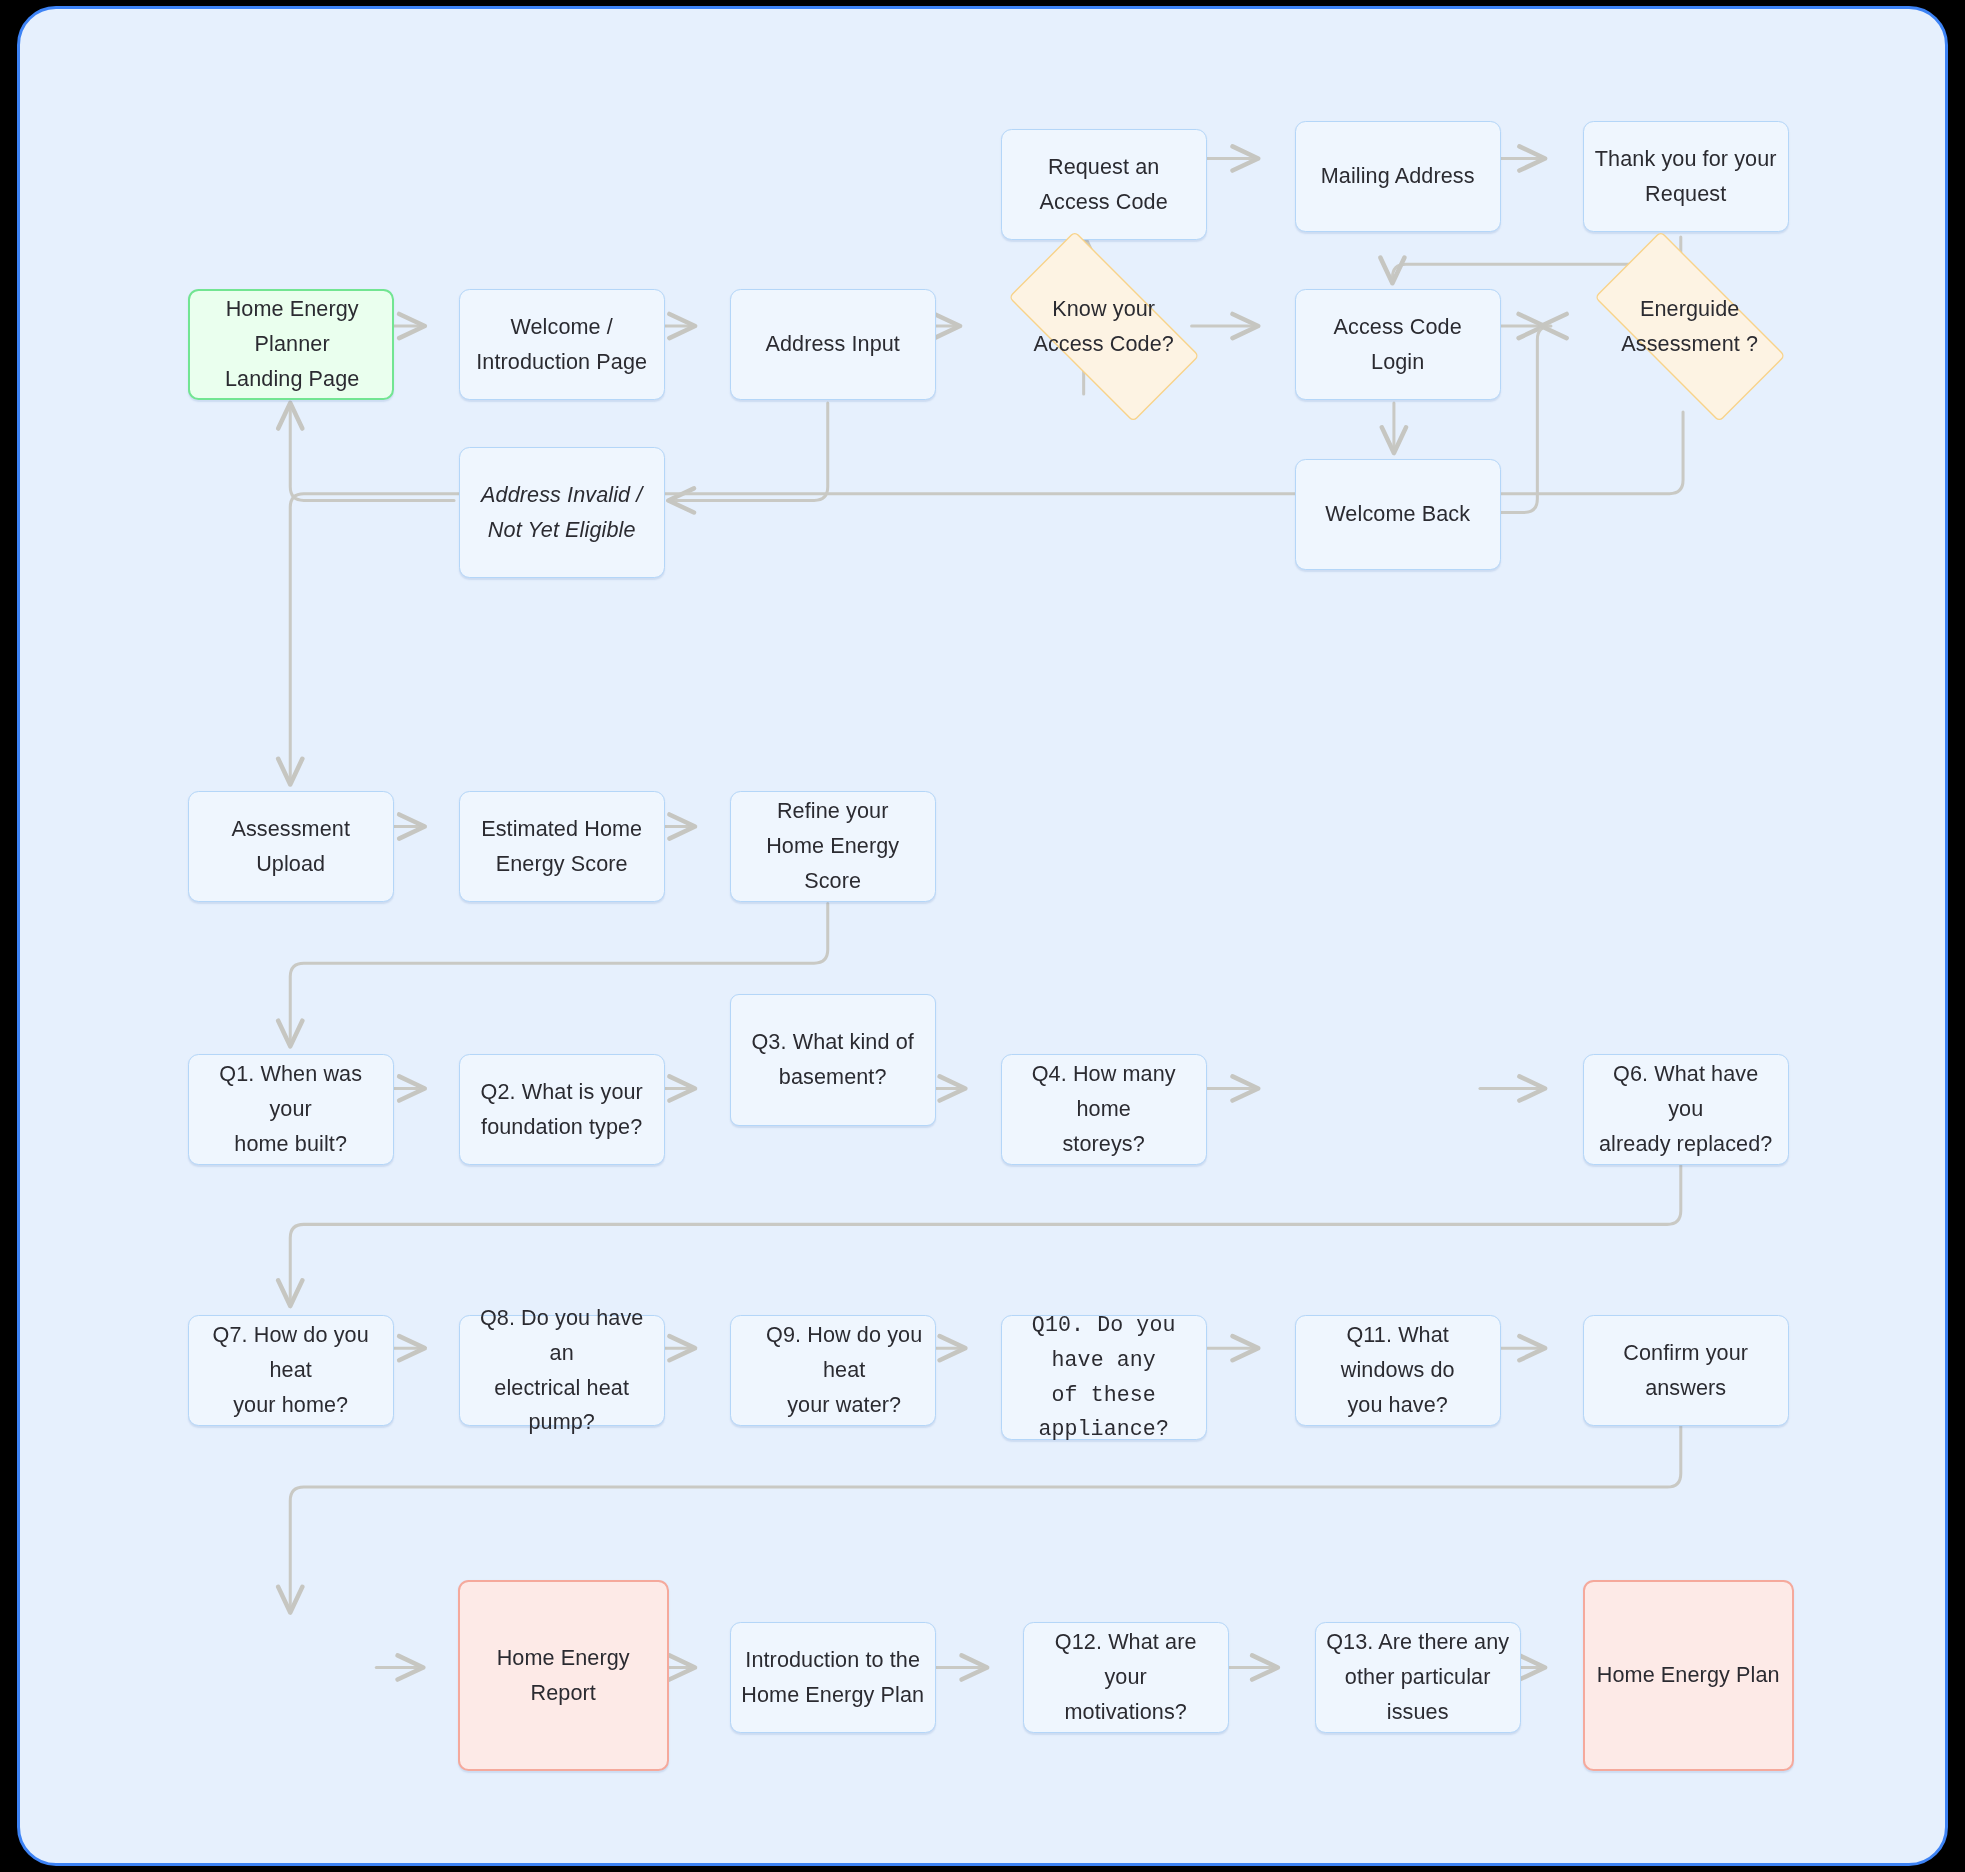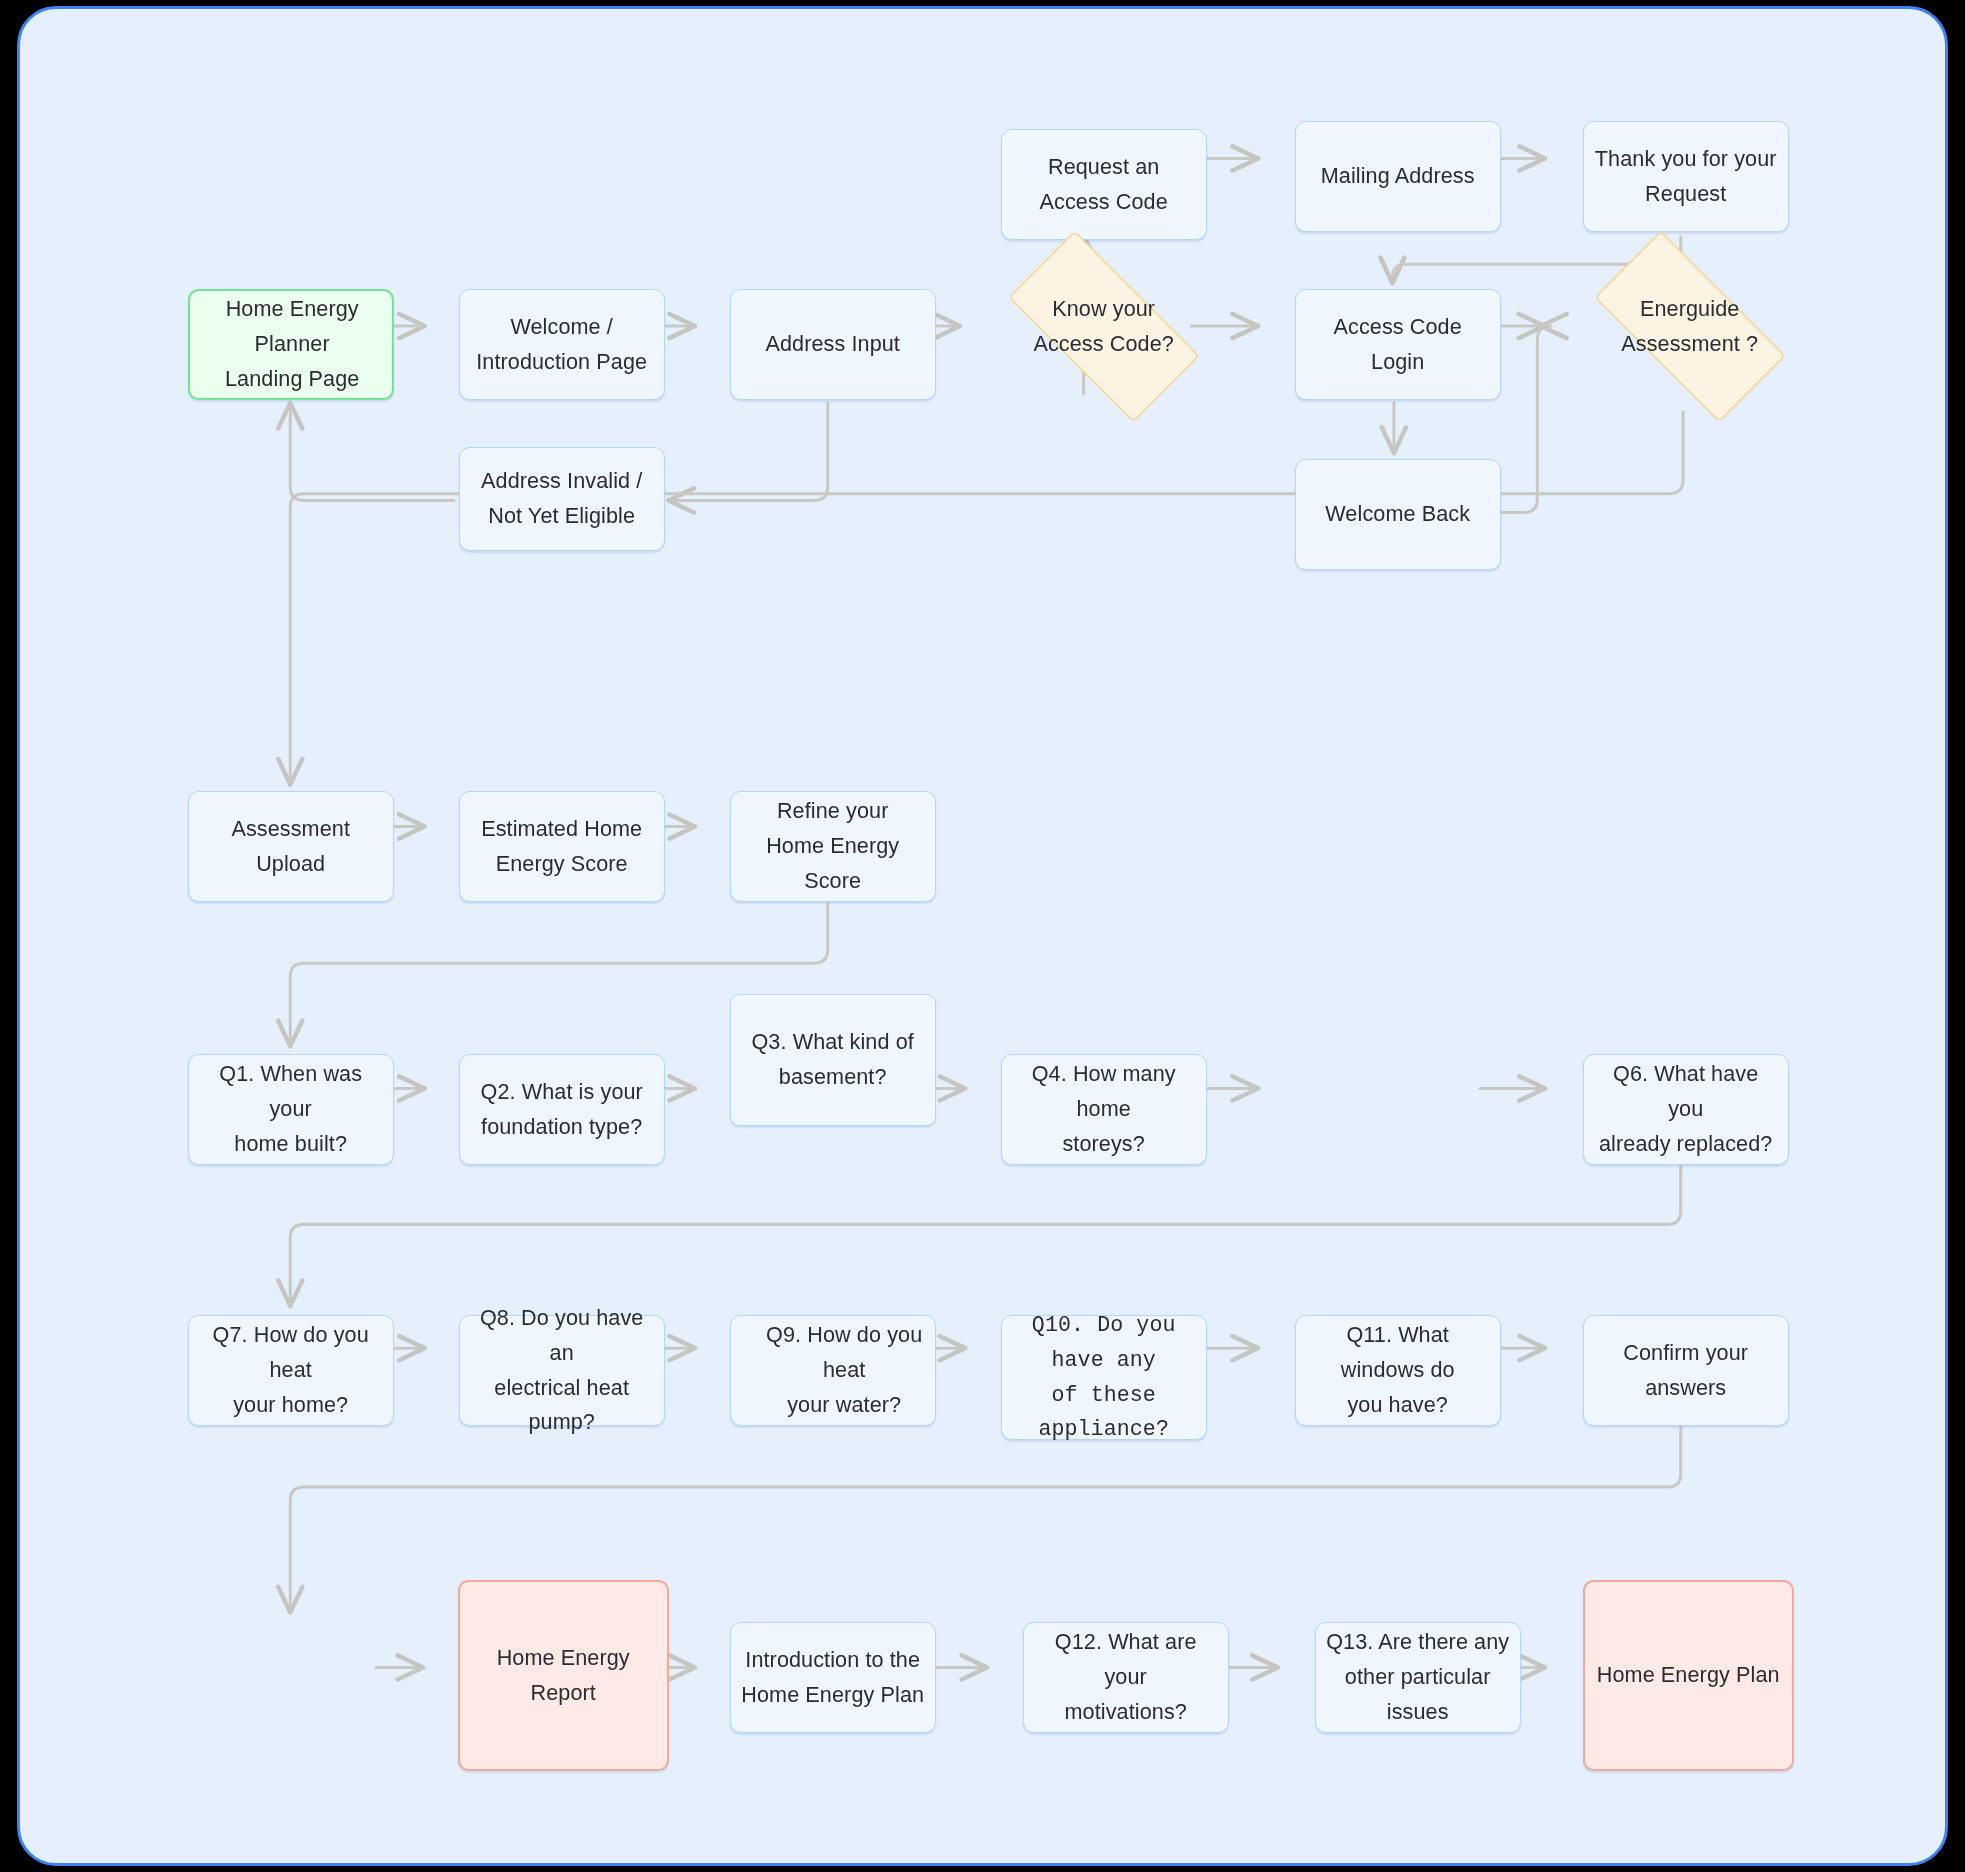--- a/index.html
+++ b/index.html
@@ -177,21 +177,21 @@
 
   <div class="node process" style="left:1275px; top:280px; width:206px; height:111px;">
     <span class="nlabel">Access Code Login</span>
   </div>
 
   <div class="node decision" style="left:1545px; top:251px; width:250px; height:133px;">
     <span class="dshape"></span>
     <span class="dlabel">Energuide<br>Assessment ?</span>
   </div>
 
-  <div class="node process" style="left:439px; top:438px; width:206px; height:104px;">
+  <div class="node process" style="left:439px; top:438px; width:206px; height:131px;font-style:italic;">
     <span class="nlabel">Address Invalid /<br>Not Yet Eligible</span>
   </div>
 
   <div class="node process" style="left:1275px; top:450px; width:206px; height:111px;">
     <span class="nlabel">Welcome Back</span>
   </div>
 
   <div class="node process" style="left:168px; top:782px; width:206px; height:111px;">
     <span class="nlabel">Assessment Upload</span>
   </div>

